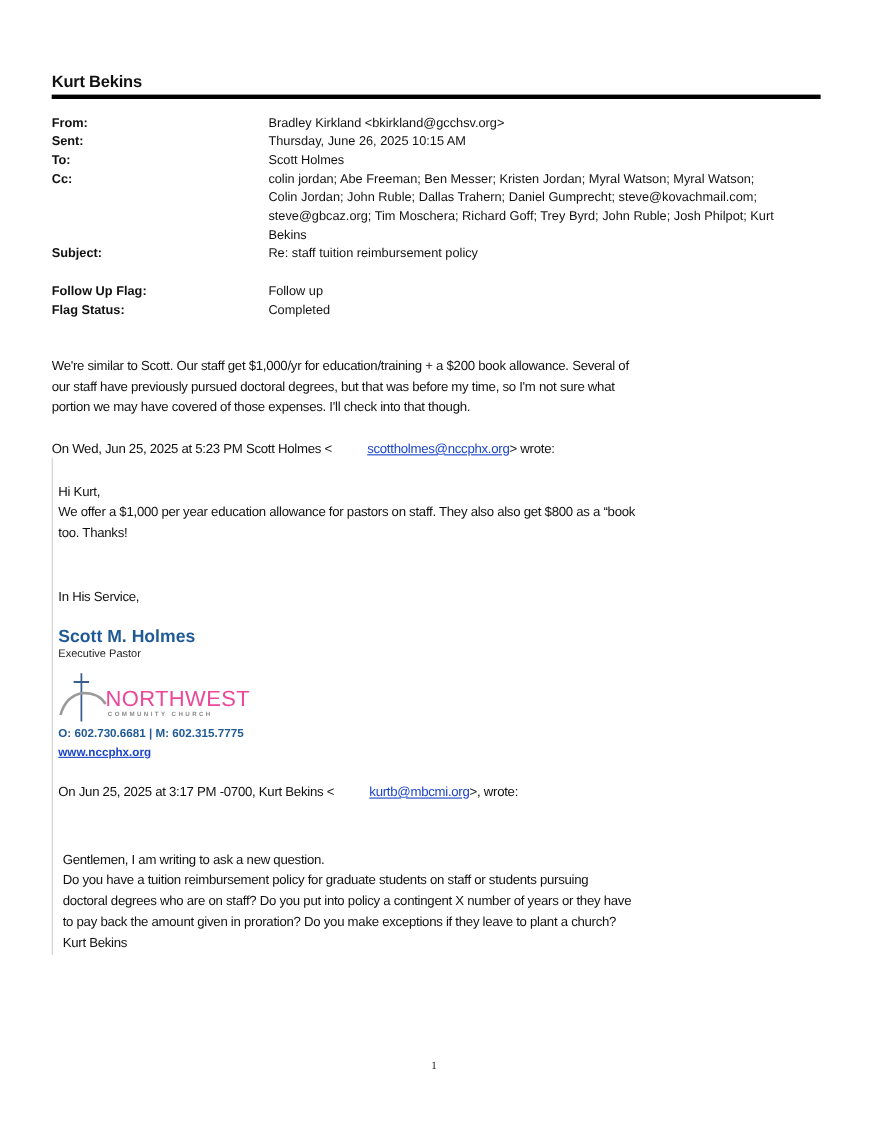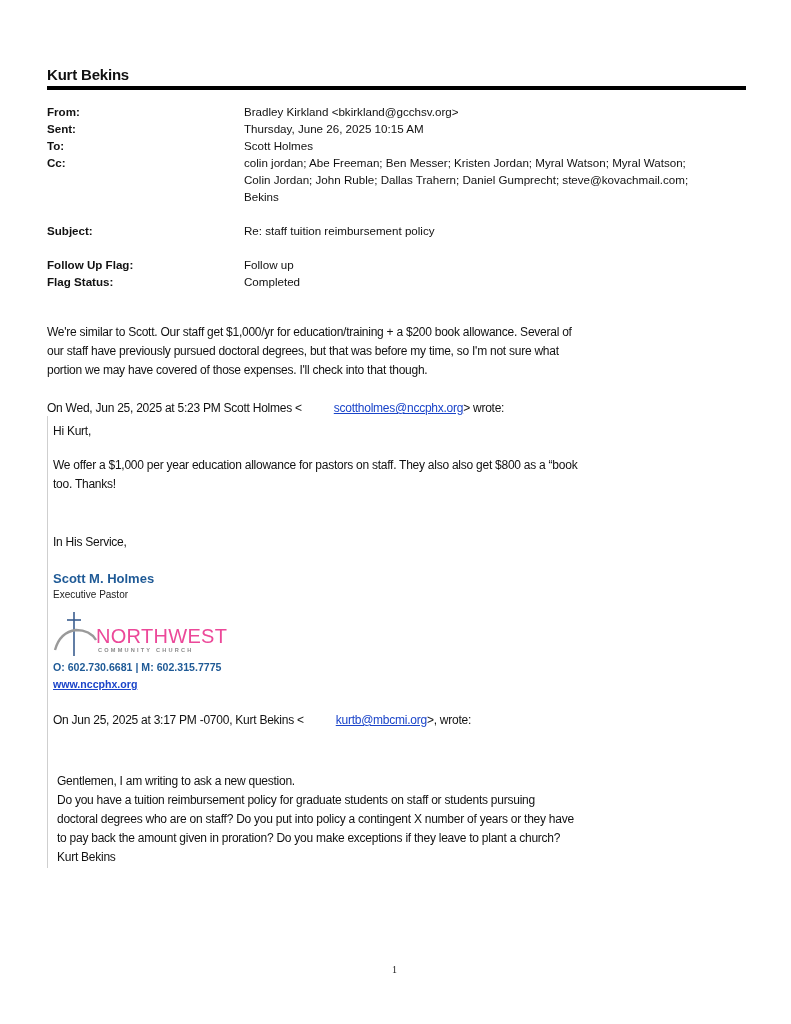--- a/index.html
+++ b/index.html
@@ -6,21 +6,21 @@
   body { width: 791px; height: 1024px; position: relative; overflow: hidden; color: #111; }
   .page { position: absolute; left: 0; top: 0; width: 791px; height: 1024px; padding-left: 32px; }
   .title { position: absolute; left: 47px; top: 66px; font-family: "Liberation Sans", sans-serif; font-weight: bold; font-size: 15px; letter-spacing: -0.2px; }
   .rule { position: absolute; left: 47px; top: 86px; width: 699px; height: 4px; background: #000; }
   .hdr { position: absolute; left: 47px; font-family: "Liberation Sans", sans-serif; font-size: 11.6px; line-height: 17px; }
   .hdr-label { position: absolute; left: 0; font-weight: bold; width: 190px; }
   .hdr-value { position: absolute; left: 197px; width: 500px; }
   .body-text { position: absolute; font-family: "Liberation Sans", sans-serif; font-size: 12px; line-height: 19px; letter-spacing: -0.25px; color: #111; }
   .quote-bar { position: absolute; left: 47px; width: 1px; background: #cfcfcf; }
   a.link { color: #1a44c9; text-decoration: underline; margin-left: 32px; }
-  .sig-name { position: absolute; left: 53px; top: 571px; font-family: "Liberation Sans", sans-serif; font-weight: bold; font-size: 13px; color: #1f5a96; }
+  .sig-name { position: absolute; left: 53px; top: 571px; font-family: "Liberation Sans", sans-serif; font-weight: bold; font-size: 16px; color: #1f5a96; }
   .sig-title { position: absolute; left: 53px; top: 589px; font-family: "Liberation Sans", sans-serif; font-size: 10px; color: #222; }
   .logo { position: absolute; left: 52px; top: 610px; width: 175px; height: 48px; }
   .sig-phone { position: absolute; left: 53px; top: 661px; font-family: "Liberation Sans", sans-serif; font-weight: bold; font-size: 10.6px; color: #1f5a96; }
   .sig-web { position: absolute; left: 53px; top: 678px; font-family: "Liberation Sans", sans-serif; font-weight: bold; font-size: 10.6px; color: #1a44c9; text-decoration: underline; }
   .page-num { position: absolute; left: 392px; top: 964px; font-family: "Liberation Serif", serif; font-size: 10px; color: #222; }
 </style>
 </head>
 <body>
 
 <div class="page">
@@ -38,20 +38,21 @@
   </div>
   <div class="hdr" style="top:137px;">
     <span class="hdr-label">To:</span>
     <span class="hdr-value">Scott Holmes</span>
   </div>
   <div class="hdr" style="top:154px;">
     <span class="hdr-label">Cc:</span>
     <div class="hdr-value">
       <div>colin jordan; Abe Freeman; Ben Messer; Kristen Jordan; Myral Watson; Myral Watson;</div>
       <div>Colin Jordan; John Ruble; Dallas Trahern; Daniel Gumprecht; steve@kovachmail.com;</div>
+      <div>steve@gbcaz.org; Tim Moschera; Richard Goff; Trey Byrd; John Ruble; Josh Philpot; Kurt</div>
       <div>Bekins</div>
     </div>
   </div>
   <div class="hdr" style="top:222px;">
     <span class="hdr-label">Subject:</span>
     <span class="hdr-value">Re: staff tuition reimbursement policy</span>
   </div>
   <div class="hdr" style="top:256px;">
     <span class="hdr-label">Follow Up Flag:</span>
     <span class="hdr-value">Follow up</span>
@@ -66,21 +67,21 @@
     <div>our staff have previously pursued doctoral degrees, but that was before my time, so I'm not sure what</div>
     <div>portion we may have covered of those expenses.  I'll check into that though.</div>
   </div>
 
   <div class="body-text" style="left:47px; top:399px; width:720px;">
     <span>On Wed, Jun 25, 2025 at 5:23 PM Scott Holmes &lt;</span><a class="link">scottholmes@nccphx.org</a><span>&gt; wrote:</span>
   </div>
 
   <div class="quote-bar" style="top:416px; height:452px;"></div>
 
-  <div class="body-text" style="left:53px; top:422px; width:700px;">Hi Kurt,</div>
+  <div class="body-text" style="left:53px; top:438px; width:700px;">Hi Kurt,</div>
 
   <div class="body-text" style="left:53px; top:456px; width:720px;">
     <div>We offer a $1,000 per year education allowance for pastors on staff. They also also get $800 as a “book</div>
     <div>too. Thanks!</div>
   </div>
 
   <div class="body-text" style="left:53px; top:533px;">In His Service,</div>
 
   <div class="sig-name">Scott M. Holmes</div>
   <div class="sig-title">Executive Pastor</div>

